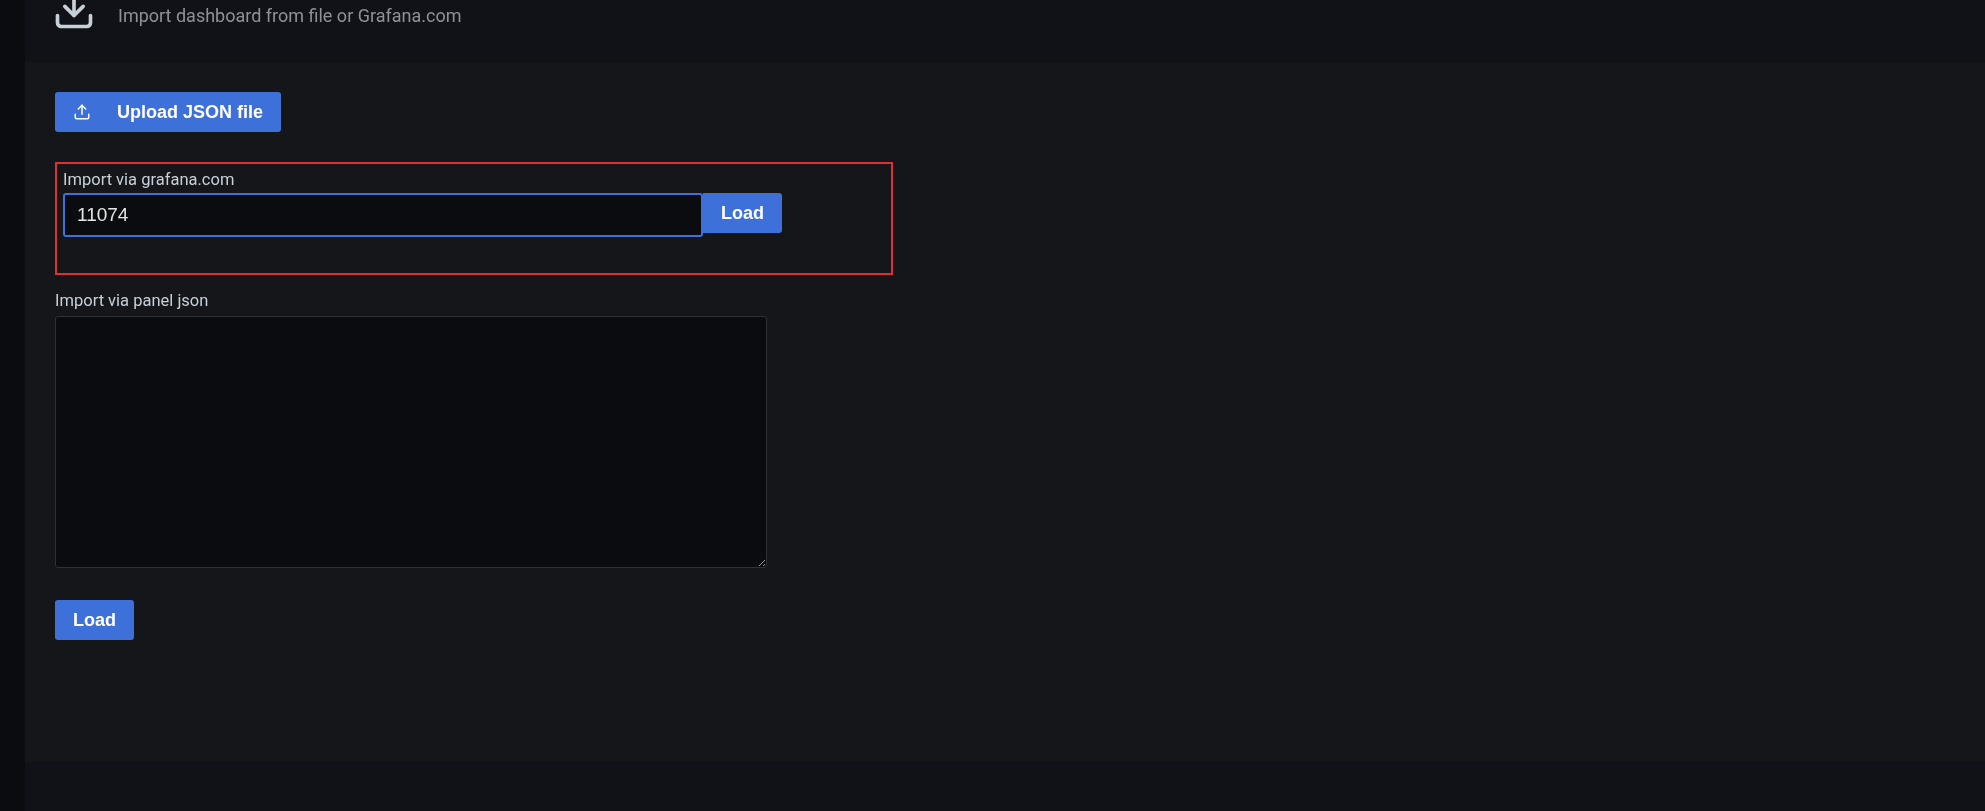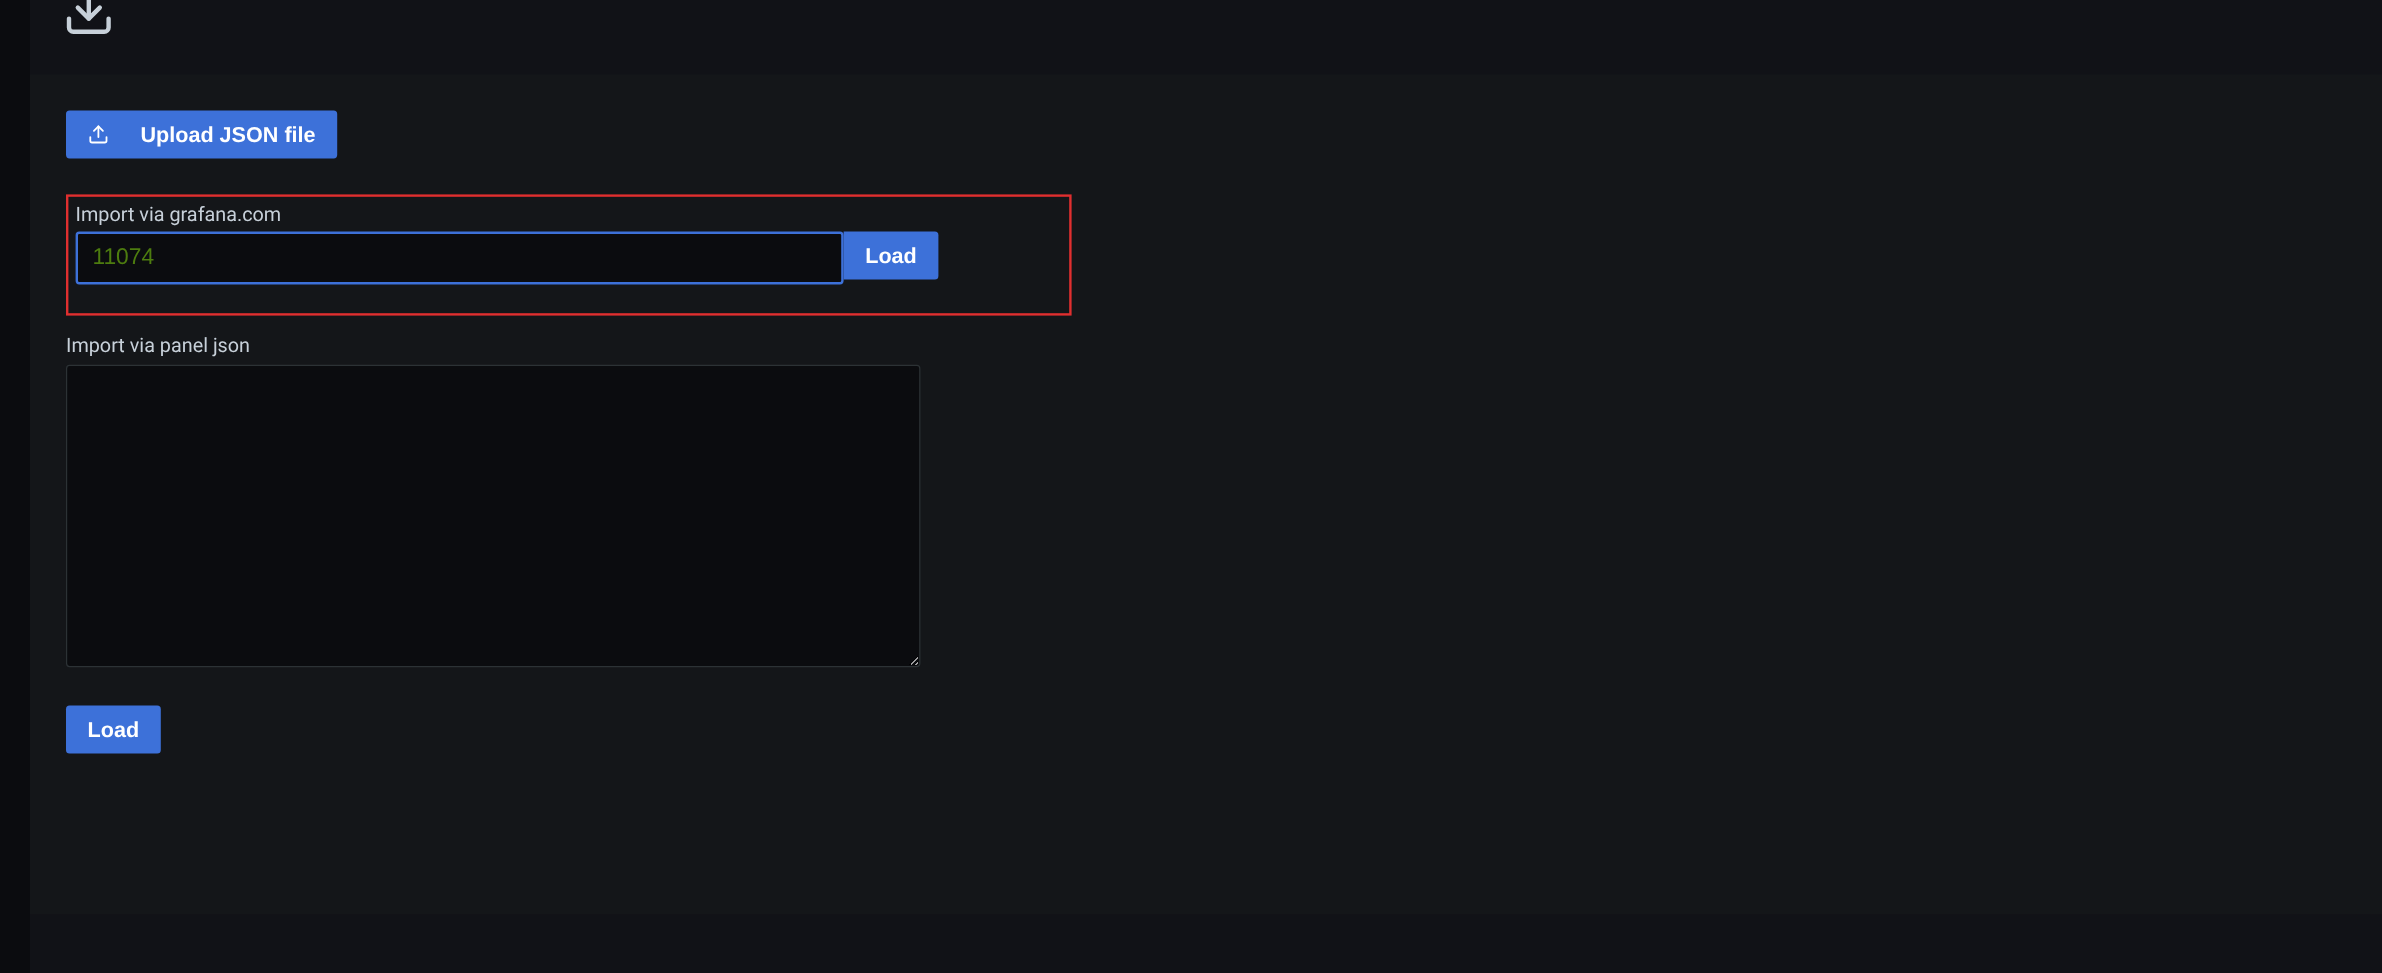--- a/index.html
+++ b/index.html
@@ -66,41 +66,41 @@
     height: 40px;
     padding: 0 18px;
     cursor: pointer;
   }
   .btn svg { display: block; }
   .field-group {
     margin-top: 30px;
   }
   .highlight-box {
     border: 2px solid #e02f2f;
-    padding: 6px 6px 24px 6px;
+    padding: 6px 6px 36px 6px;
     width: 838px;
   }
   .field-label {
     font-size: 16.5px;
     color: #c7d0d9;
     margin-bottom: 4px;
     display: block;
   }
   .grafana-row {
     display: flex;
     align-items: stretch;
     gap: 0;
   }
   .grafana-input {
     width: 640px;
     height: 44px;
     background: #0b0c0f;
     border: 2px solid #3d71d9;
     border-radius: 3px;
-    color: #4d7c0f;
+    color: #e5e5e5;
     font-size: 19px;
     padding: 0 12px;
     outline: none;
   }
   .grafana-load-btn {
     margin-left: 0;
     border-radius: 0 3px 3px 0;
   }
   .json-section {
     margin-top: 16px;
@@ -135,20 +135,21 @@
   <div class="left-strip"></div>
 
   <div class="header">
     <span class="header-icon">
       <svg width="44" height="44" viewBox="0 0 24 24" fill="none" stroke="#c7d0d9" stroke-width="2" stroke-linecap="round" stroke-linejoin="round">
         <path d="M21 15v4a2 2 0 0 1-2 2H5a2 2 0 0 1-2-2v-4"></path>
         <polyline points="7 10 12 15 17 10"></polyline>
         <line x1="12" y1="15" x2="12" y2="3"></line>
       </svg>
     </span>
+    <span class="header-sub">Import dashboard from file or Grafana.com</span>
   </div>
 
   <div class="form-panel">
 
     <button class="btn">
       <span>
         <svg width="18" height="18" viewBox="0 0 24 24" fill="none" stroke="#ffffff" stroke-width="2" stroke-linecap="round" stroke-linejoin="round">
           <path d="M21 15v4a2 2 0 0 1-2 2H5a2 2 0 0 1-2-2v-4"></path>
           <polyline points="17 8 12 3 7 8"></polyline>
           <line x1="12" y1="3" x2="12" y2="15"></line>

